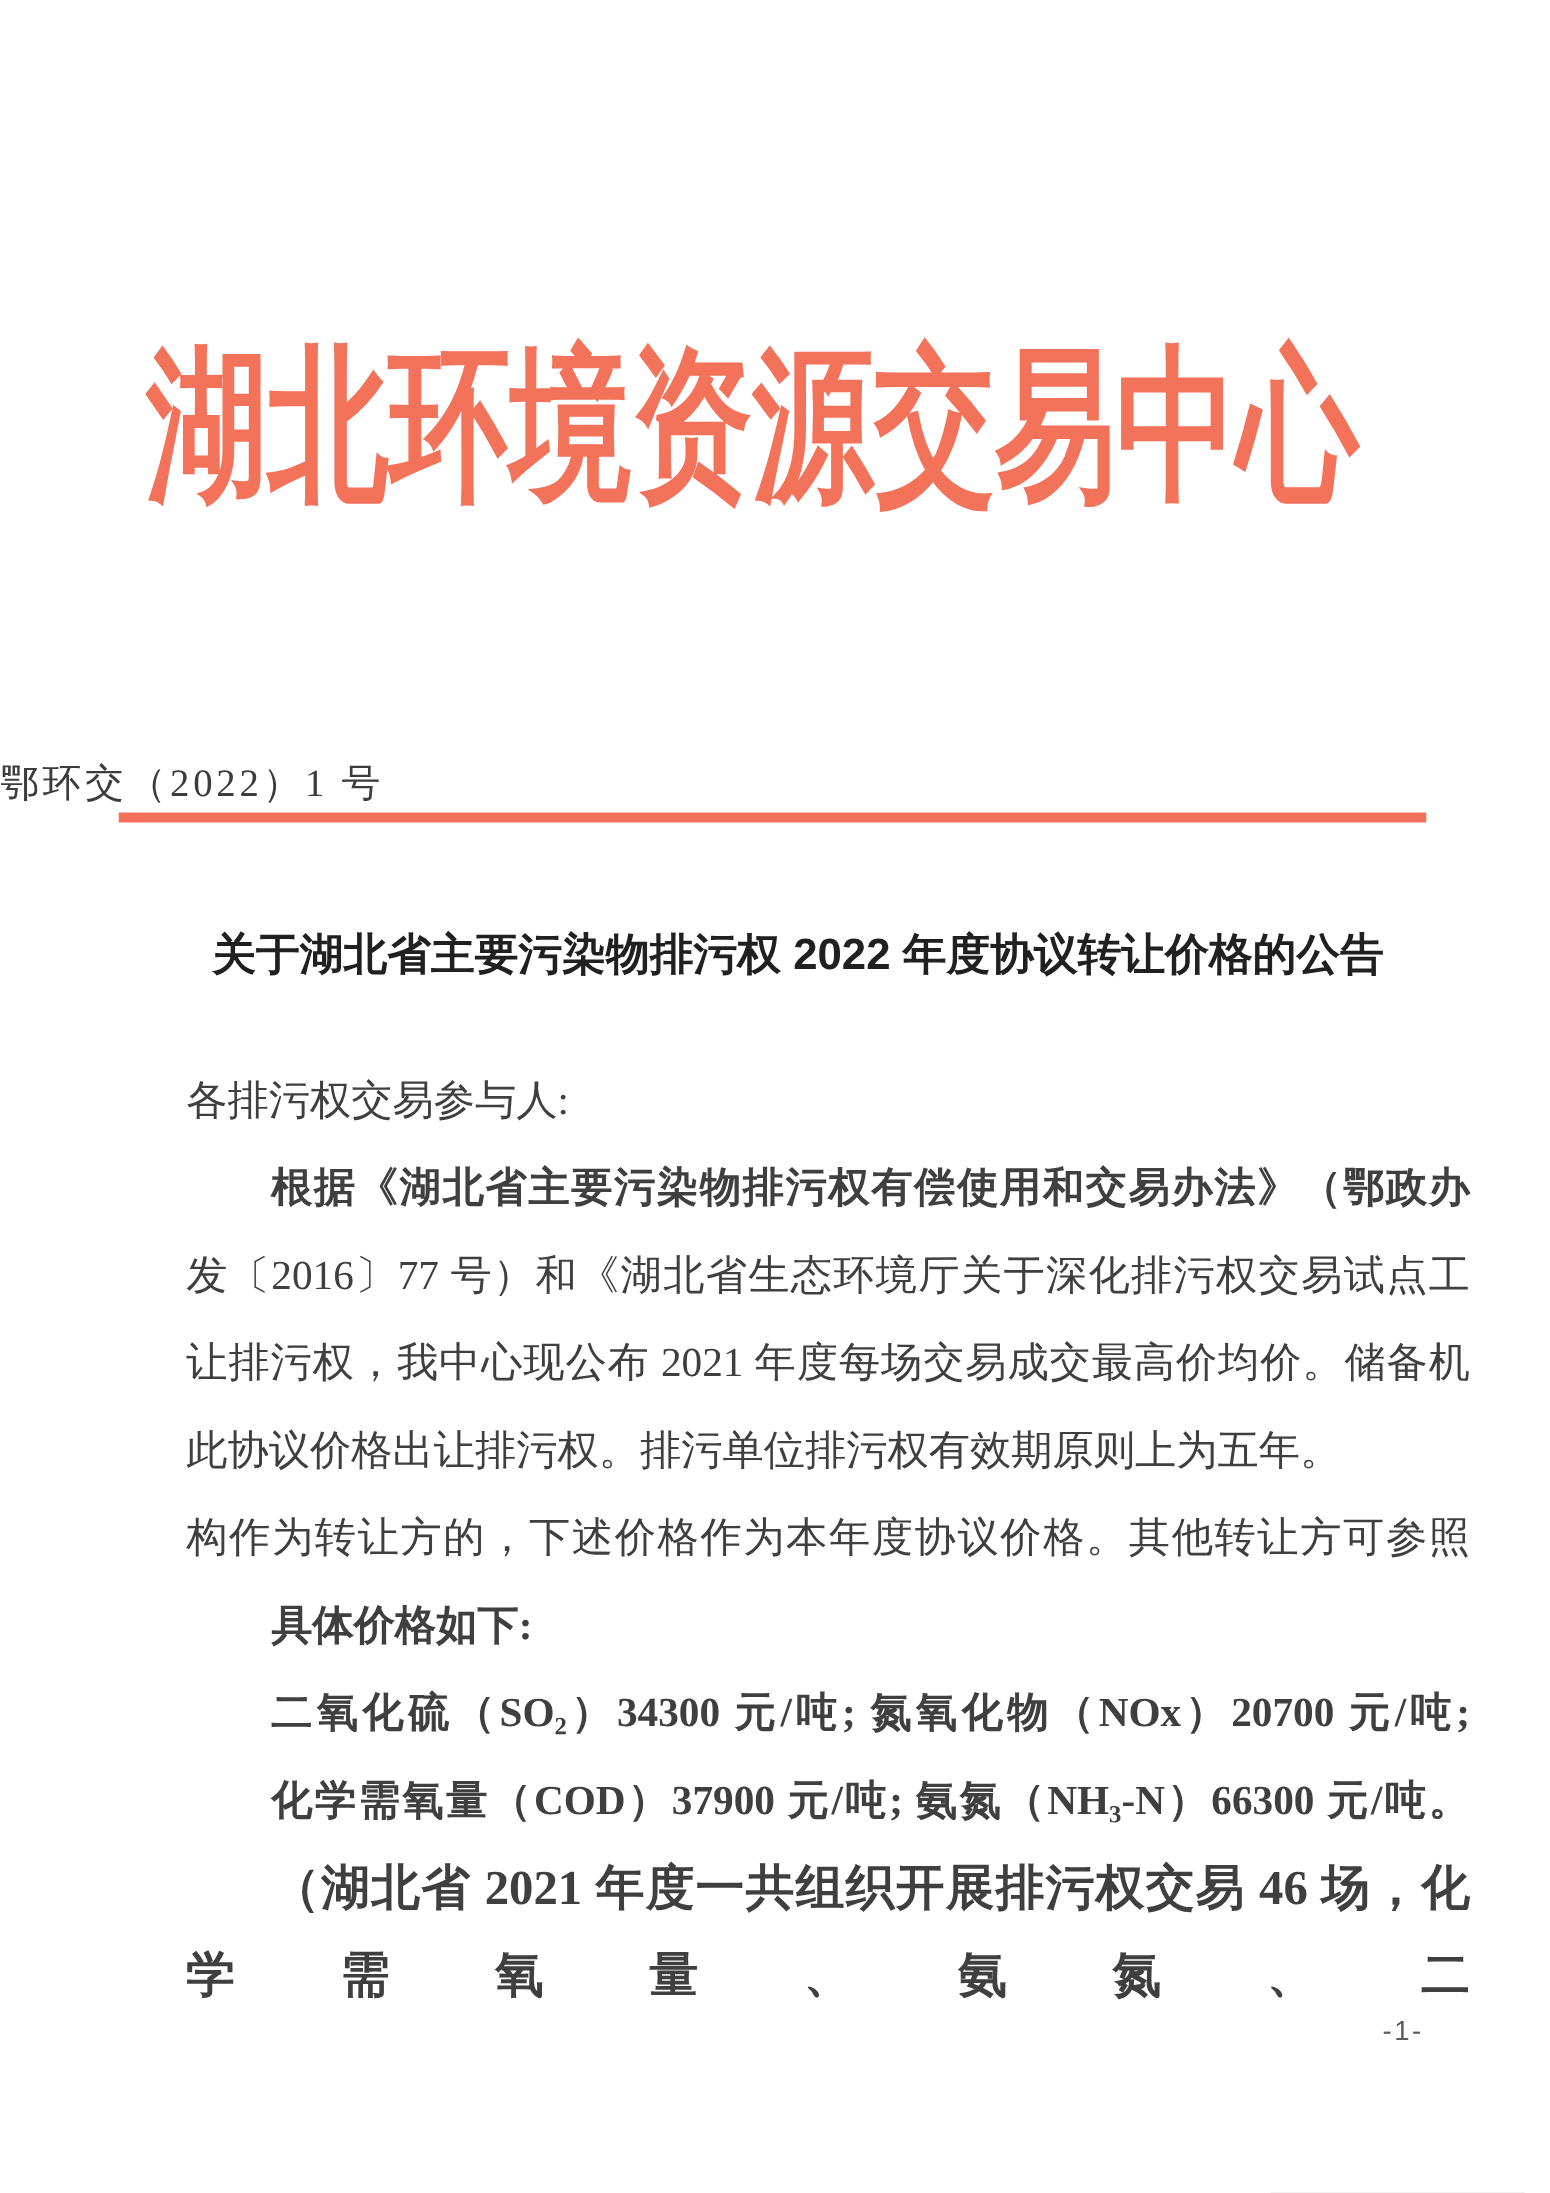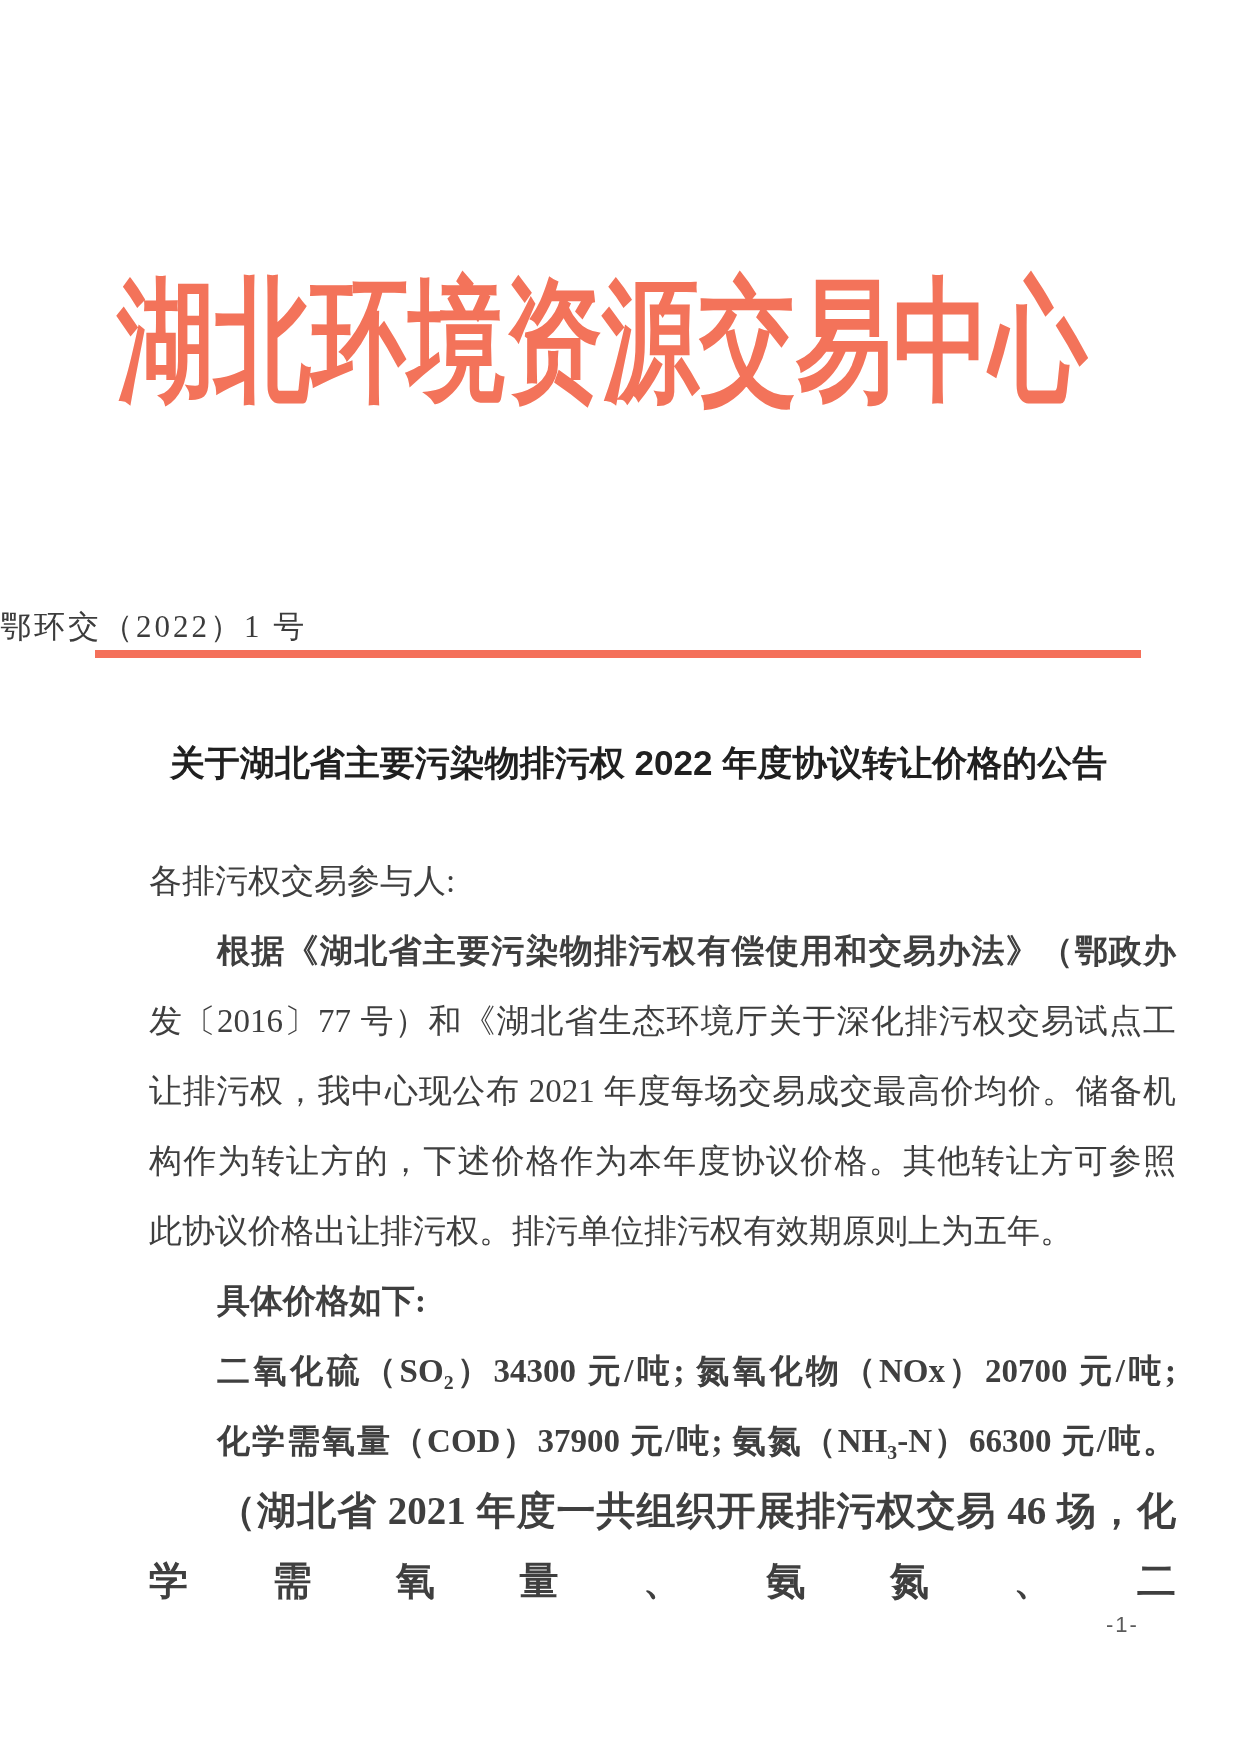--- a/index.html
+++ b/index.html
@@ -99,22 +99,22 @@
 
   <div class="red-rule"></div>
 
   <h2 class="doc-title">关于湖北省主要污染物排污权 2022 年度协议转让价格的公告</h2>
 
   <div class="body-text">
     <p class="line">各排污权交易参与人:</p>
     <p class="line indent fill">根据《湖北省主要污染物排污权有偿使用和交易办法》（鄂政办</p>
     <p class="line fill">发〔2016〕77 号）和《湖北省生态环境厅关于深化排污权交易试点工</p>
     <p class="line fill">让排污权，我中心现公布 2021 年度每场交易成交最高价均价。储备机</p>
+    <p class="line">此协议价格出让排污权。排污单位排污权有效期原则上为五年。</p>
     <p class="line fill">构作为转让方的，下述价格作为本年度协议价格。其他转让方可参照</p>
-    <p class="line">此协议价格出让排污权。排污单位排污权有效期原则上为五年。</p>
     <p class="line indent">具体价格如下:</p>
     <p class="line indent fill">二氧化硫（SO₂）34300 元/吨; 氮氧化物（NOx）20700 元/吨;</p>
     <p class="line indent fill">化学需氧量（COD）37900 元/吨; 氨氮（NH₃-N）66300 元/吨。</p>
     <p class="line indent fill small">（湖北省 2021 年度一共组织开展排污权交易 46 场，化学需氧量、氨氮、二</p>
   </div>
 
   <div class="page-number">-1-</div>
 
 </div>
 

